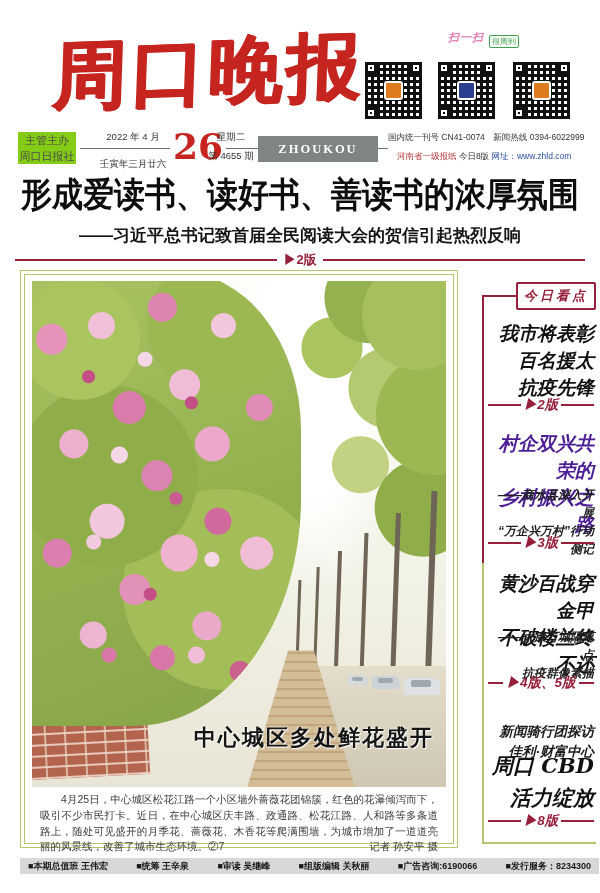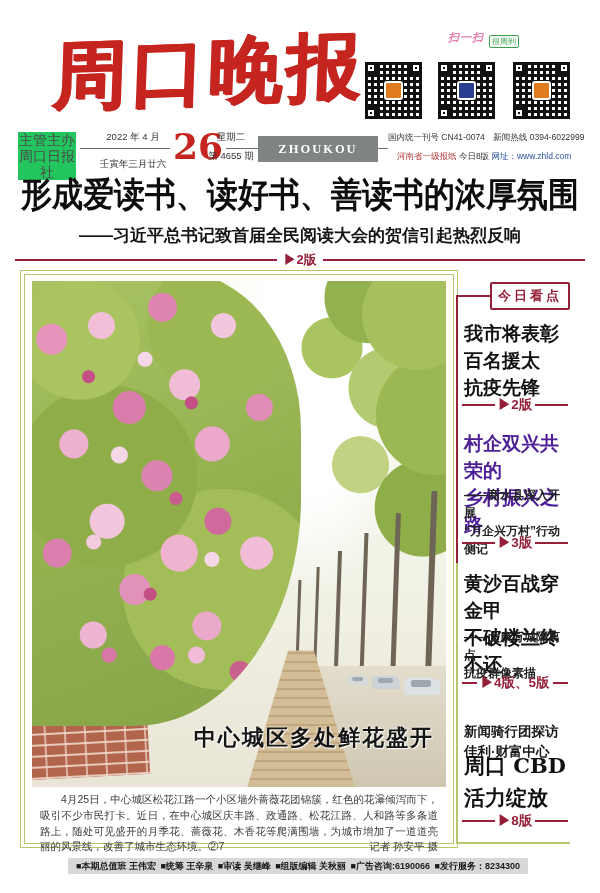--- a/index.html
+++ b/index.html
@@ -23,21 +23,21 @@
   .qr .f::after{content:"";position:absolute;left:2px;top:2px;width:2px;height:2px;background:#111;}
   .qr .tl{left:0;top:0}.qr .tr{right:0;top:0}.qr .bl{left:0;bottom:0}
   .qr .qc{position:absolute;left:19px;top:19px;width:19px;height:19px;border:2px solid #fff;
       border-radius:3px;box-sizing:border-box;}
   .qr1{left:365px}.qr2{left:438px}.qr3{left:513px}
   .qc.orange{background:#e07a1e}.qc.blue{background:#2a3f8f}
 
   
   .midline{position:absolute;left:80px;top:148px;width:505px;height:1px;background:#6f6f6f;}
   .org{position:absolute;left:18px;top:132px;width:58px;text-align:center;
-       font-size:14px;line-height:16px;color:#4a4a4a;background:#22c55e;}
+       font-size:11px;line-height:16px;color:#4a4a4a;background:#84cc16;}
   .date-stack{position:absolute;left:96px;top:131px;width:74px;text-align:center;
        font-size:9.5px;color:#333;}
   .date-stack .ds-top{margin-bottom:14px;}
   .day-num{position:absolute;left:170px;top:126px;font-size:36px;font-weight:bold;
        color:#c5241f;background:#fff;padding:0 3px;line-height:40px;font-family:"DejaVu Serif",serif;}
   .week-stack{position:absolute;left:207px;top:131px;width:48px;text-align:center;
        font-size:9.5px;color:#333;}
   .week-stack div:first-child{margin-bottom:6px;}
   .pinyin-box{position:absolute;left:258px;top:136px;width:120px;height:26px;background:#7e8584;
        color:#fff;font-family:"Liberation Serif",serif;font-weight:bold;font-size:12.5px;
@@ -126,41 +126,41 @@
       radial-gradient(circle at 30% 86%,#d877a8 0 7px,transparent 8px),
       radial-gradient(circle at 64% 86%,#f0bcd6 0 8px,transparent 9px);}
   .photo-title{position:absolute;right:12px;bottom:34px;font-size:22px;font-weight:900;
       color:#151515;letter-spacing:2px;white-space:nowrap;
       text-shadow:0 0 3px rgba(255,255,255,.95),1px 1px 0 rgba(255,255,255,.9);}
   .caption{margin:5px 8px 4px;font-size:10.5px;line-height:1.5;color:#3a3a3a;
       text-align:justify;text-indent:2em;}
   .credit{float:right;text-indent:0;margin-left:12px;}
 
   
-  .sidebar{position:absolute;left:448px;top:280px;width:122px;height:566px;}
+  .sidebar{position:absolute;left:474px;top:280px;width:122px;height:566px;font-style:italic;}
   .sb-red-h{position:absolute;left:8px;top:15px;width:48px;height:2px;background:#96203a;}
   .sb-red-v{position:absolute;left:8px;top:15px;width:2px;height:268px;background:#96203a;}
   .sb-olive-v{position:absolute;left:8px;top:283px;width:2px;height:281px;background:#b9c46e;}
   .sb-olive-b{position:absolute;left:8px;top:562px;width:114px;height:2px;background:#b9c46e;}
   .sb-box{position:absolute;right:0;top:2px;border:2px solid #96203a;border-radius:2px;
       color:#96203a;font-size:13px;font-weight:800;letter-spacing:3px;padding:3px 6px;background:#fff;}
-  .sb-item{position:absolute;left:16px;width:104px;text-align:left;white-space:pre-line;}
+  .sb-item{position:absolute;left:16px;width:104px;text-align:right;white-space:pre-line;}
   .sb-t{font-size:19px;font-weight:900;color:#111;line-height:1.42;
       font-family:"DejaVu Sans",sans-serif;}
   .sb-t.red{color:#4c1d95;}
   .sb-s{font-size:12px;font-weight:600;color:#222;line-height:1.5;}
   .sb-pre{font-size:13.5px;font-weight:600;color:#1a1a1a;line-height:1.5;margin-top:14px;}
   .sb-t4{font-family:"DejaVu Serif",serif;font-size:21px;font-weight:900;color:#111;line-height:1.5;}
   .pageref{position:absolute;left:14px;width:106px;display:flex;align-items:center;}
   .pageref .pl{flex:1;height:1.5px;background:#96203a;}
   .pageref .pt{color:#96203a;font-weight:800;font-size:13.5px;padding:0 3px;white-space:nowrap;}
 
   
-  .footer{position:absolute;left:20px;top:858px;width:460px;height:16px;background:#d8d8d8;
-      display:flex;align-items:center;justify-content:space-between;padding:0 8px;box-sizing:border-box;margin-left:48px;}
+  .footer{position:absolute;left:20px;top:858px;width:579px;height:16px;background:#d8d8d8;
+      display:flex;align-items:center;justify-content:space-between;padding:0 8px;box-sizing:border-box;}
   .footer-item{font-size:9px;color:#1a1a1a;white-space:nowrap;font-weight:600;}
 </style>
 </head>
 <body>
 
 <div class="page">
 
   <div class="masthead-title">周口晚报</div>
   <div class="scan-logo">
     <span class="scan-text">扫一扫</span>

